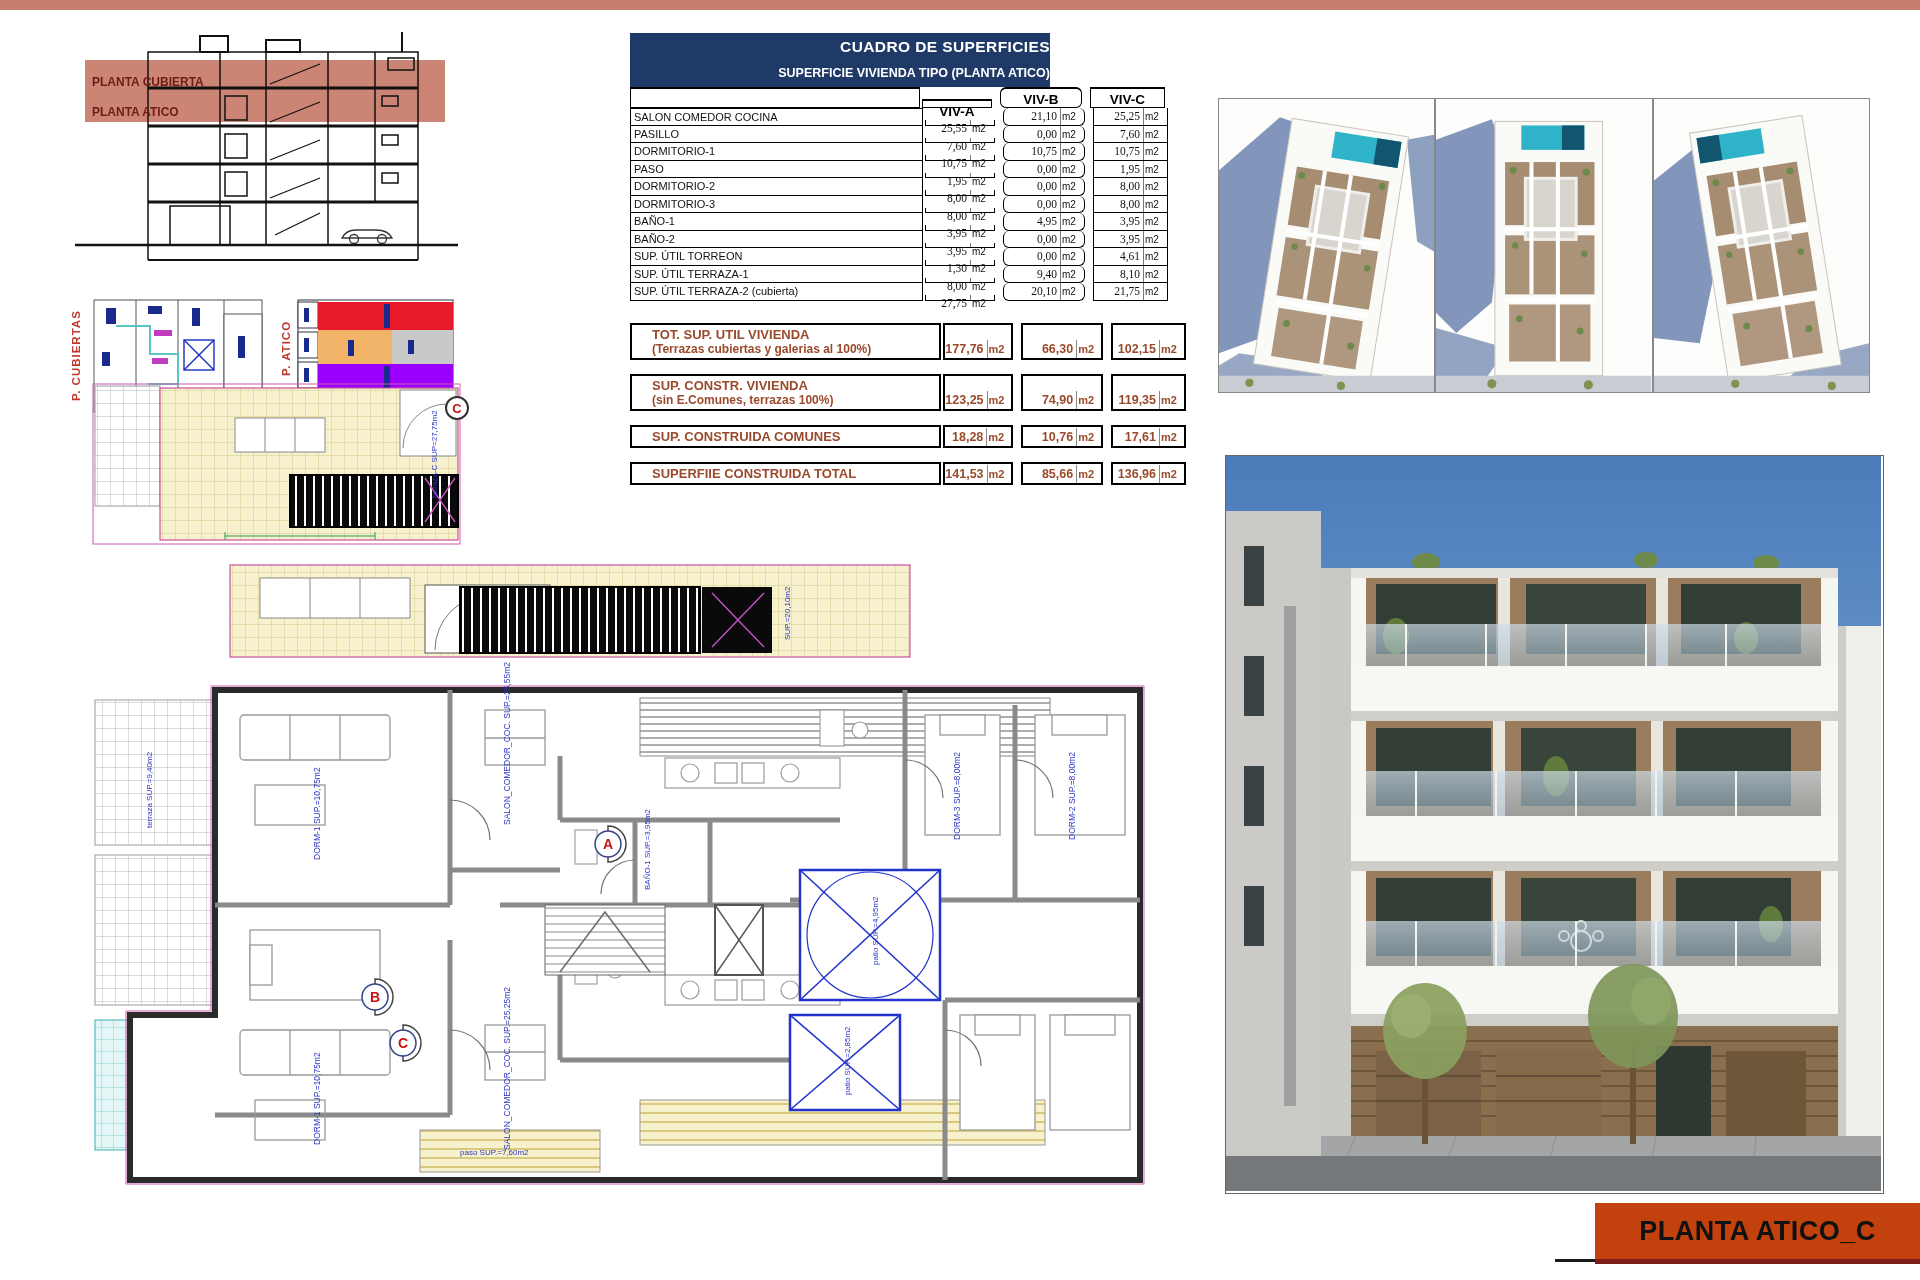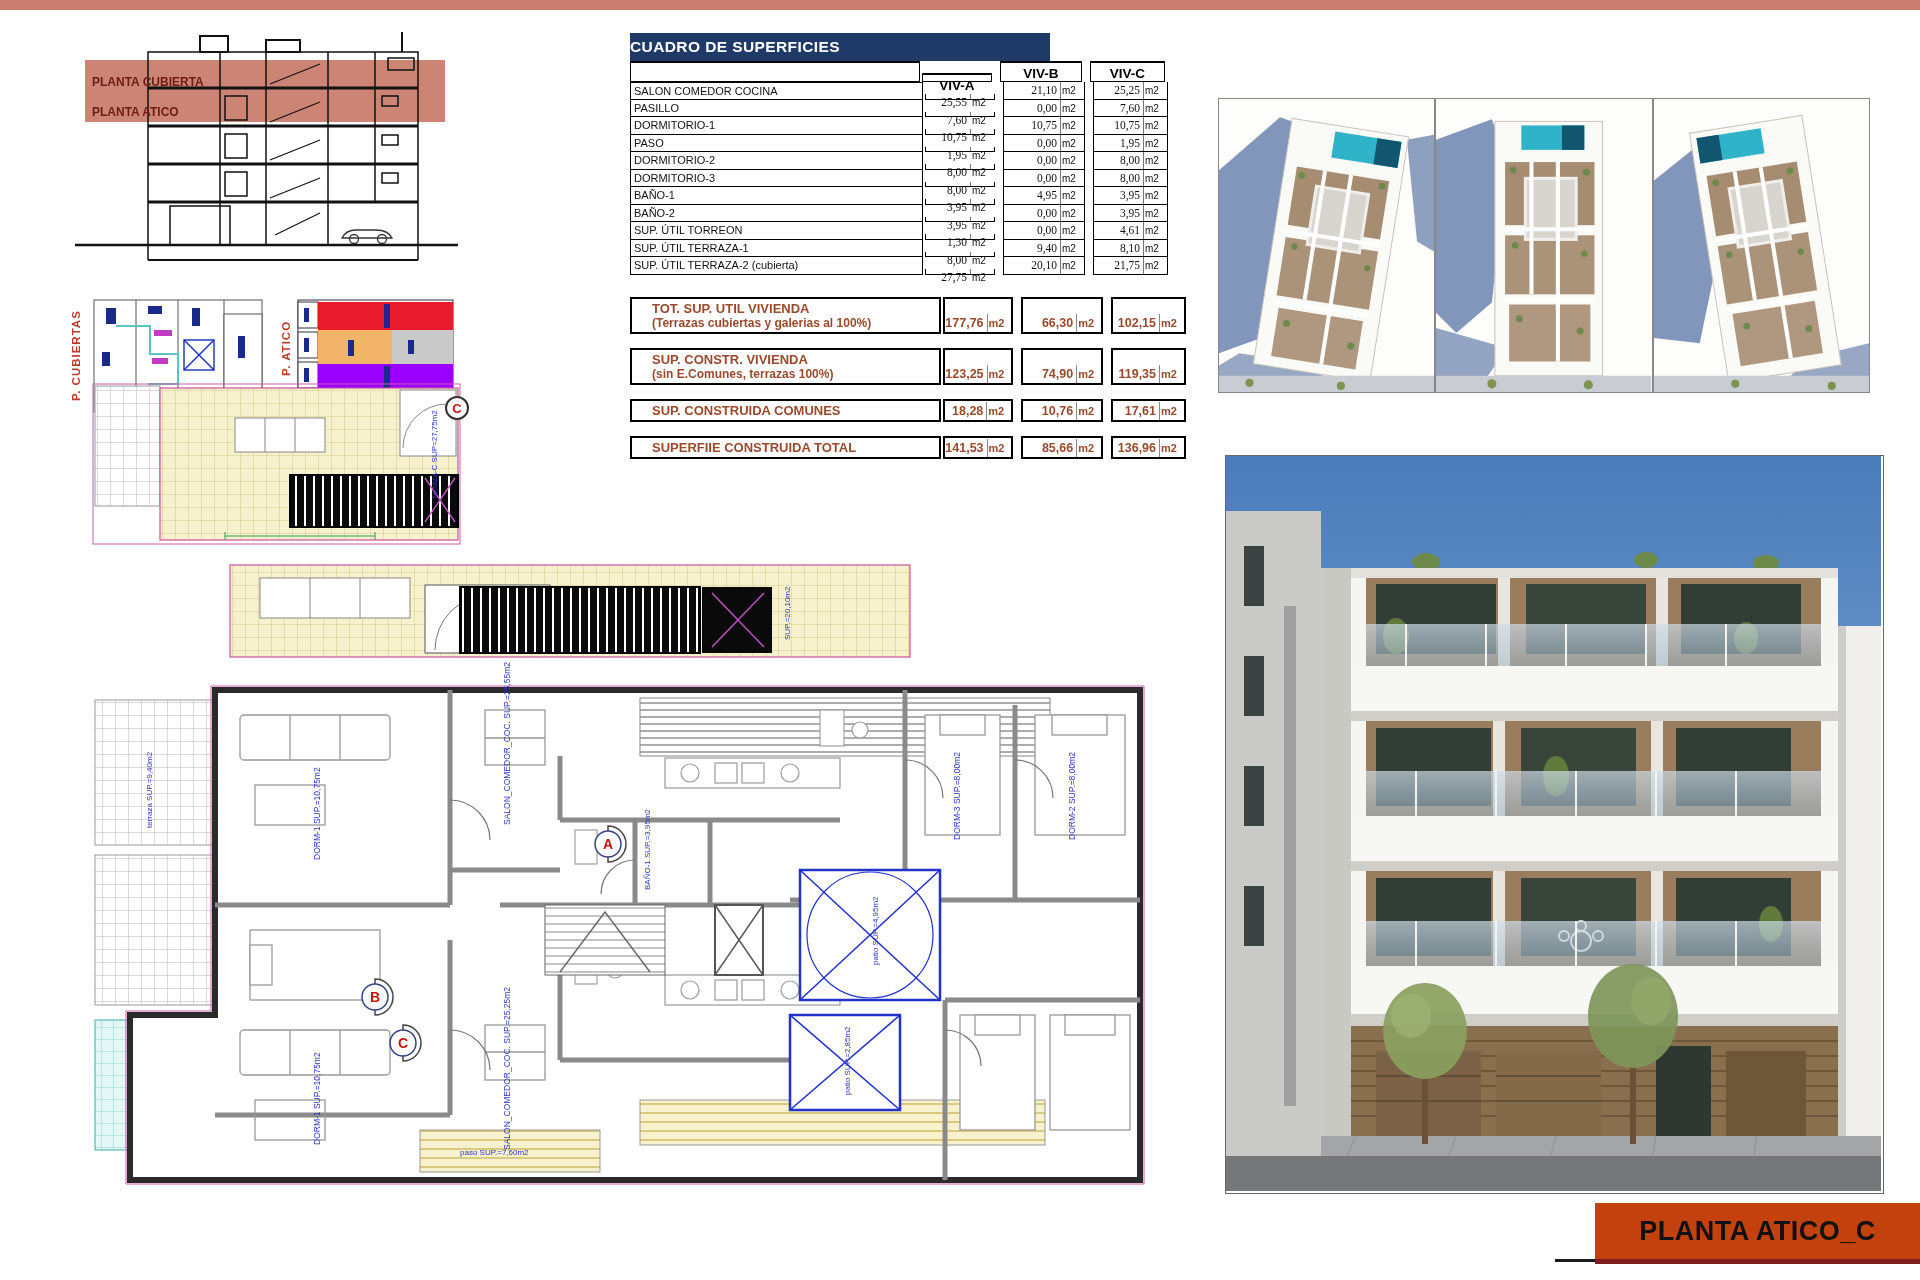--- a/index.html
+++ b/index.html
@@ -3,33 +3,33 @@
 <meta charset="utf-8">
 <style>
   html,body{margin:0;padding:0;background:#e8e8e8;}
   #sheet{position:relative;width:1920px;height:1280px;background:#ffffff;overflow:hidden;
          font-family:"Liberation Sans","DejaVu Sans",sans-serif;}
   .abs{position:absolute;}
   
   #topstrip{left:0;top:0;width:1920px;height:10px;background:#c97d6e;}
   
   #surftable{left:630px;top:33px;width:556px;}
-  .tnavy{background:#203a68;color:#fff;width:420px;text-align:left;font-weight:bold;}
+  .tnavy{background:#203a68;color:#fff;width:420px;text-align:right;font-weight:bold;}
   #t-title{height:28px;line-height:28px;font-size:15.5px;letter-spacing:.4px;}
   #t-sub{height:26px;line-height:24px;font-size:12.5px;}
   .t-row{display:flex;height:17.5px;line-height:17.5px;}
   .t-hrow{display:flex;height:21px;line-height:21px;}
   .t-lab{width:288px;border:1px solid #000;border-top:none;padding-left:3px;font-size:11px;color:#111;
          white-space:nowrap;overflow:hidden;background:#fff;}
   .t-row:first-child .t-lab{border-top:1px solid #000;}
   .t-box{display:flex;border:1px solid #000;border-top:none;background:#fff;}
   .t-hbox{display:flex;border:1px solid #000;border-top:2px solid #000;background:#fff;
           font-weight:bold;font-size:13.5px;justify-content:center;}
   .w-a{width:68px;margin-left:2px;margin-top:12px;}
-  .w-b{width:80px;margin-left:8px;}
+  .w-b{width:80px;margin-left:8px;border-radius:6px;}
   .w-c{width:73px;margin-left:8px;}
   .t-num{flex:1;text-align:right;padding-right:3px;font-size:11.5px;color:#111;font-family:Liberation Serif, serif;}
   .t-unit{width:22px;border-left:1px solid #777;font-size:10px;color:#111;padding-left:1px;}
   .t-hlab{width:288px;border:1px solid #000;border-top:2px solid #000;background:#fff;}
   .s-row{display:flex;margin-top:12px;}
   .s-lab{width:288px;border:2px solid #000;padding:2px 0 2px 20px;color:#9a4a2c;background:#fff;}
   .s-l1{font-weight:bold;font-size:13px;line-height:15px;white-space:nowrap;}
   .s-l2{font-weight:bold;font-size:12px;line-height:14px;white-space:nowrap;}
   .s-box{display:flex;border:2px solid #000;background:#fff;align-items:flex-end;}
   .s-num{flex:1;text-align:right;padding-right:3px;font-size:12.5px;font-weight:bold;color:#9a4a2c;line-height:18px;}
@@ -162,20 +162,21 @@
         <rect x="8" y="72" width="5" height="14"></rect>
       <rect x="88" y="8" width="6" height="24"></rect>
         <rect x="88" y="70" width="6" height="22"></rect>
       <rect x="52" y="44" width="6" height="16"></rect>
         <rect x="112" y="44" width="6" height="14"></rect>
     </g>
   </svg>
 
   <div id="surftable" class="abs">
     <div id="t-title" class="tnavy">CUADRO DE SUPERFICIES</div>
+    <div id="t-sub" class="tnavy">SUPERFICIE VIVIENDA TIPO  (PLANTA ATICO)</div>
     <div class="t-hrow">
       <div class="t-hlab"></div>
       <div class="t-hbox w-a">VIV-A</div>
       <div class="t-hbox w-b">VIV-B</div>
       <div class="t-hbox w-c">VIV-C</div>
     </div>
     <div id="t-rows">
         <div class="t-row">
           <div class="t-lab">SALON COMEDOR COCINA</div>
           <div class="t-box w-a">

